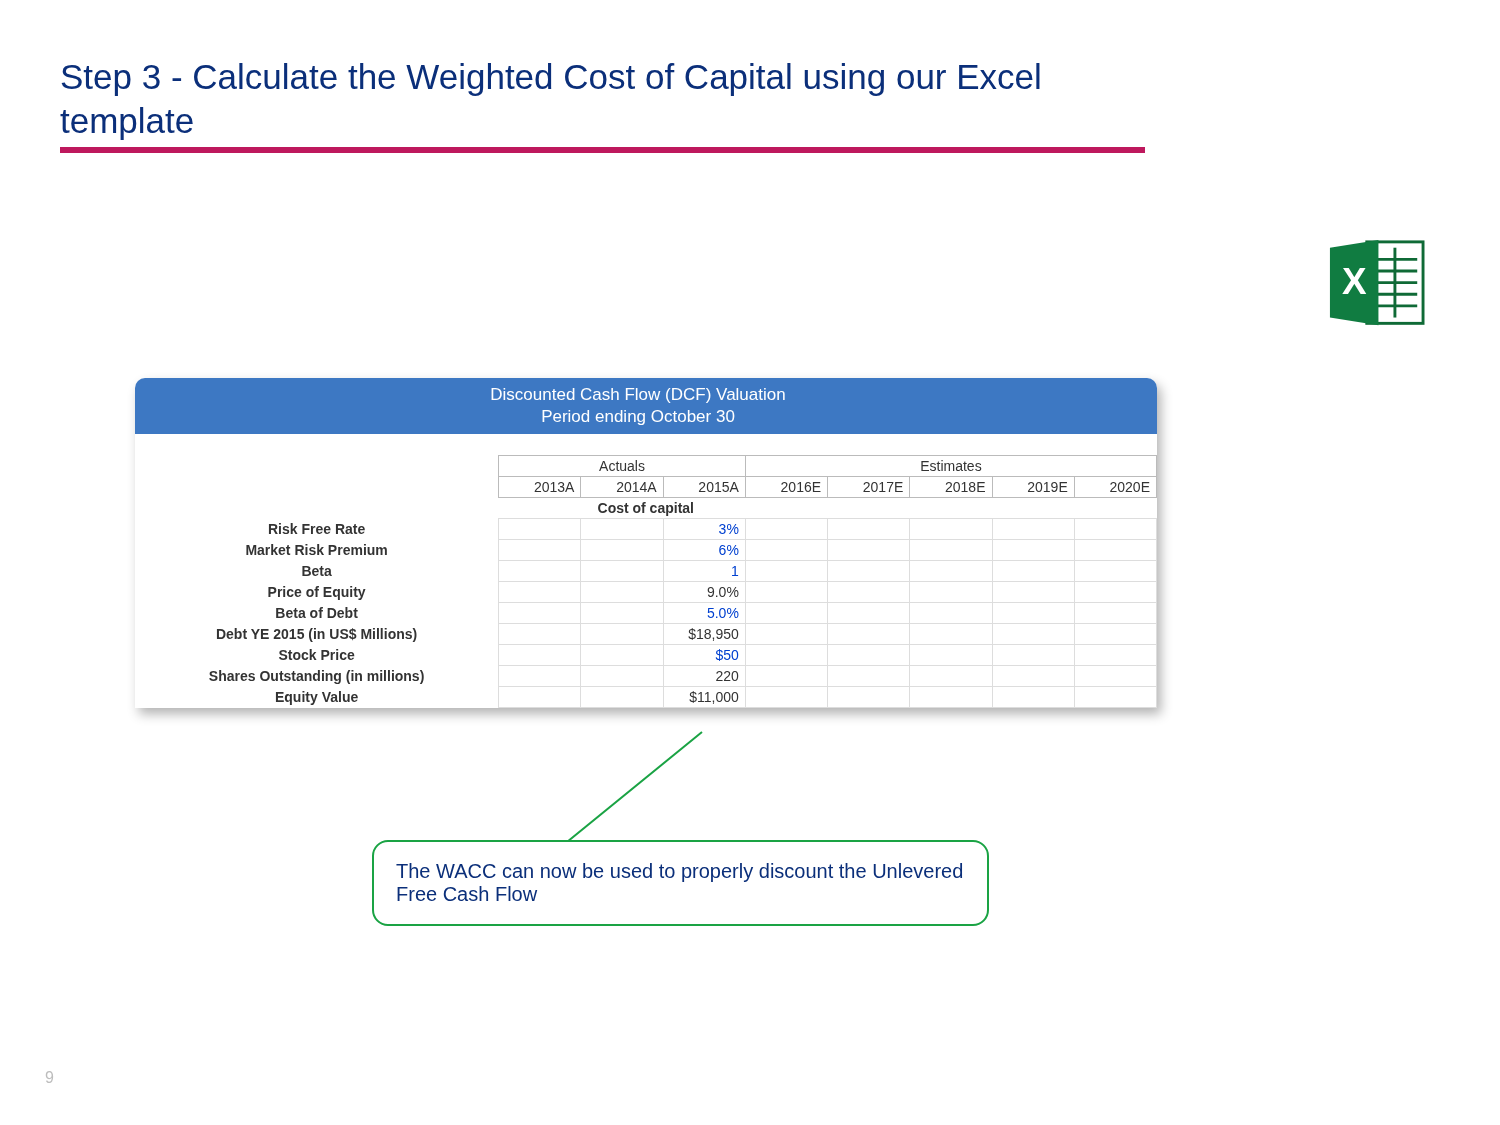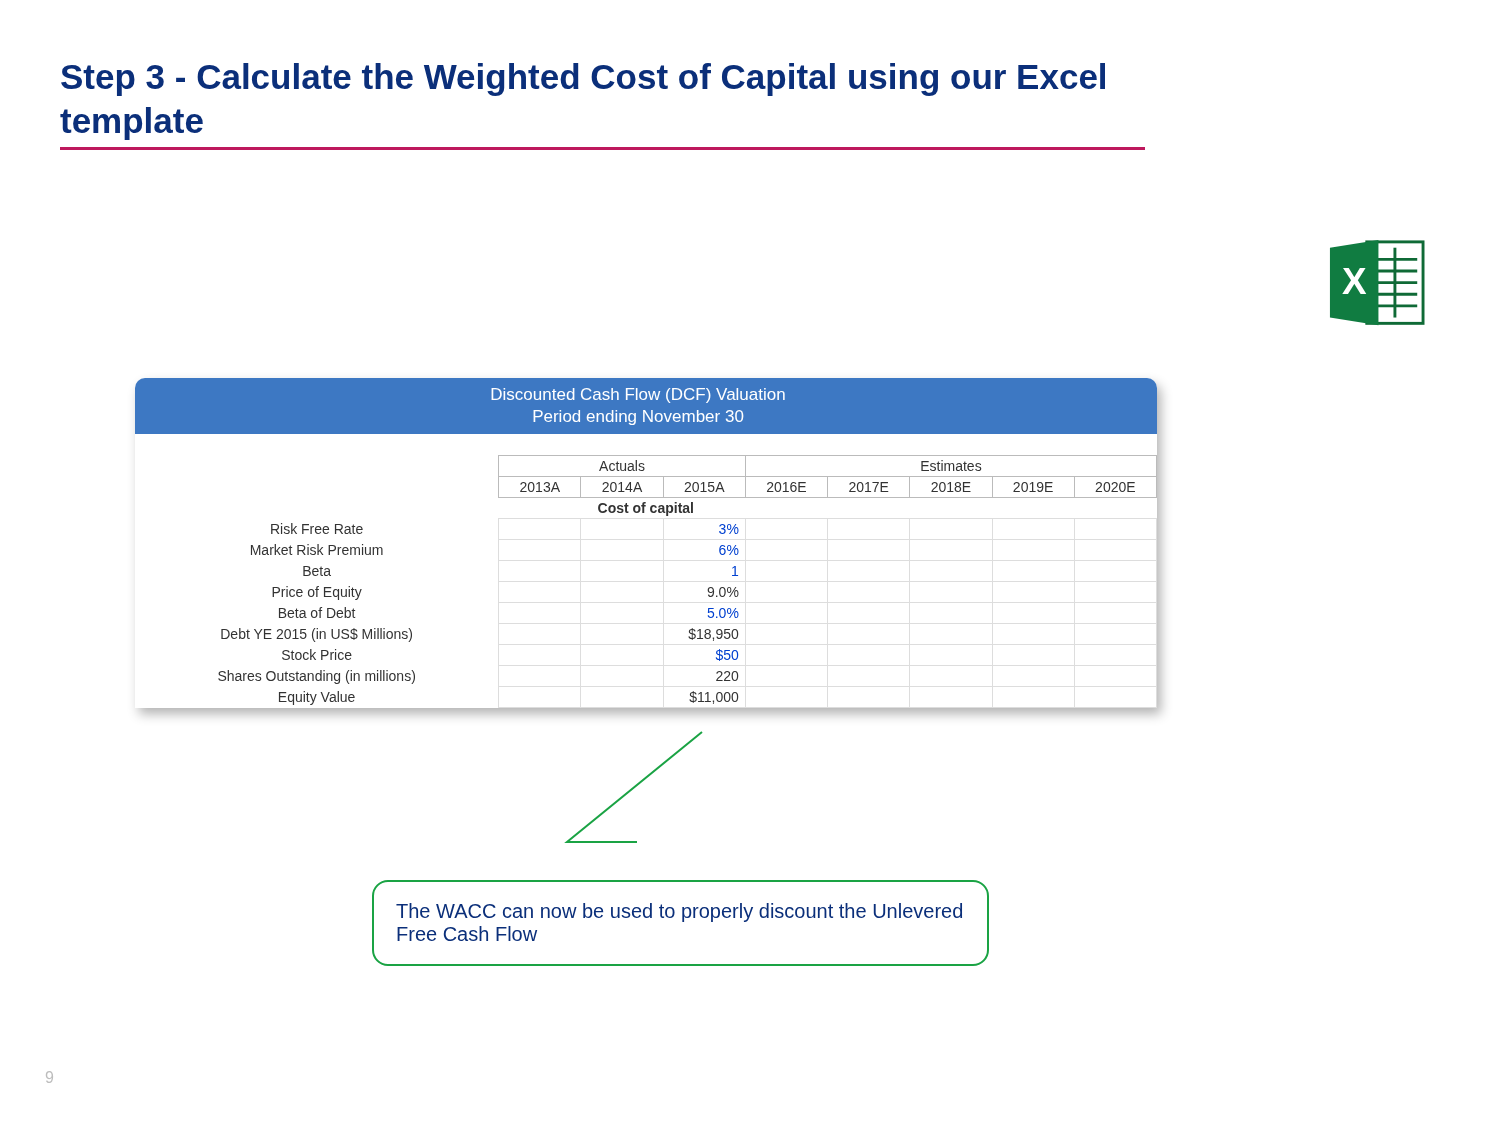--- a/index.html
+++ b/index.html
@@ -13,23 +13,23 @@
   }
   .slide {
     padding: 55px 60px 40px 60px;
     position: relative;
     width: 100%;
     height: 100%;
   }
   .title {
     color: #0b2f7a;
     font-size: 35px;
-    font-weight: 700;
+    font-weight: 400;
     line-height: 1.25;
-    border-bottom: 3px solid #be185d;
+    border-bottom: 6px solid #be185d;
     padding-bottom: 4px;
     max-width: 1085px;
   }
   .excel-icon {
     position: absolute;
     right: 75px;
     top: 238px;
     width: 97px;
     height: 90px;
   }
@@ -62,49 +62,48 @@
     padding: 2px 6px;
     height: 21px;
   }
   .grp-row th {
     font-weight: 400;
     border: 1px solid #bbb;
     text-align: center;
   }
   .grp-row th.blank { border-left: none; border-top: none; border-bottom: none; }
   .yr-row td {
-    text-align: center;
+    text-align: right;
     border: 1px solid #bbb;
     padding-right: 10px;
   }
   .yr-row td.blank { border: none; }
   .label-col {
     width: 345px;
     text-align: center;
     padding-left: 8px;
   }
-  .indent { padding-left: 22px; }
+  .indent { padding-left: 22px; font-weight: bold; }
   .val-col { width: 78px; text-align: right; padding-right: 10px; border: 1px solid #ddd; }
   .sec-head td { font-weight: 700; padding-left: 4px; }
   .blue-in { color: #0040d0; }
   .wacc-row td { font-weight: 700; border-top: 1px solid #666; border-bottom: 1px solid #666; }
   .wacc-row td.label-col { padding-left: 22px; }
   .spacer-row td { height: 5px; }
   .callout {
     position: absolute;
     left: 372px;
     top: 840px;
     width: 617px;
     border: 2px solid #1aa344;
     border-radius: 16px;
     padding: 18px 22px;
     font-size: 20px;
     color: #0b2f7a;
     background: #fff;
-    margin-top: 40px;
   }
   .page-num {
     position: absolute;
     left: 45px;
     bottom: 38px;
     color: #bdbdbd;
     font-size: 16px;
   }
   svg.leader {
     position: absolute;
@@ -132,21 +131,21 @@
         <line x1="46" y1="70" x2="92" y2="70"></line>
       </g>
       <polygon points="2,10 52,2 52,90 2,82" fill="#107c41"></polygon>
       <text x="27" y="58" text-anchor="middle" font-family="Arial" font-size="38" font-weight="700" fill="#ffffff">X</text>
     </svg>
   </div>
 
   <div class="tbl-wrap">
     <div class="tbl-head">
       <div>Discounted Cash Flow (DCF) Valuation</div>
-      <div>Period ending November 30</div>
+      <div>Period ending October 30</div>
     </div>
     <table class="data">
       <tbody>
           <tr class="spacer-row">
             <td colspan="9"></td>
           </tr>
       <tr class="grp-row">
         <th class="blank label-col"></th>
         <th colspan="3">Actuals</th>
         <th colspan="5">Estimates</th>

